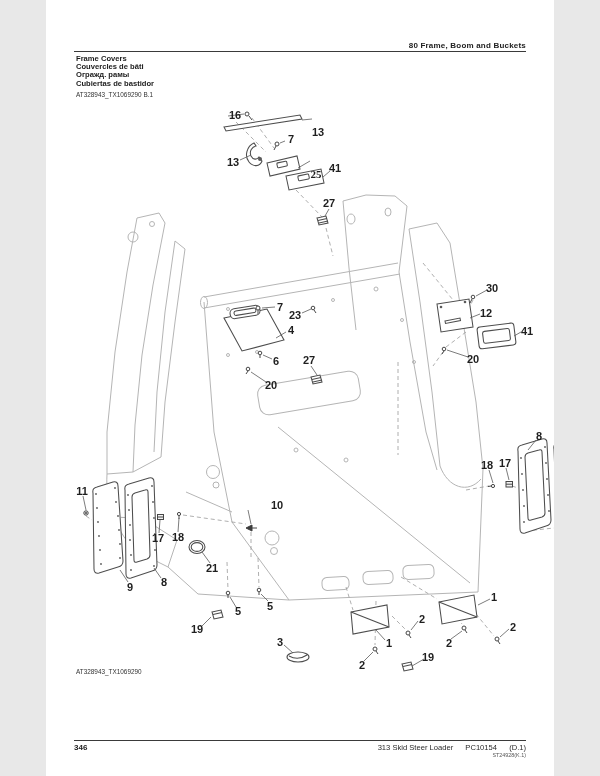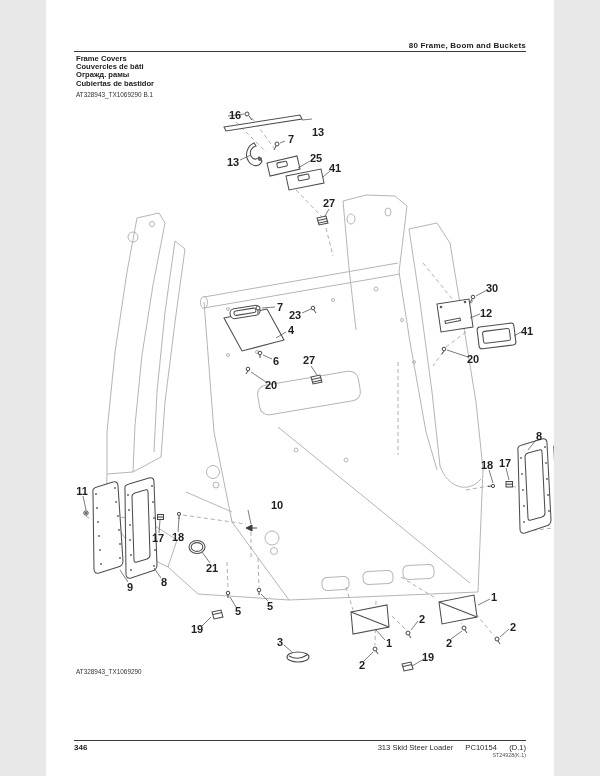--- a/index.html
+++ b/index.html
@@ -376,21 +376,21 @@
       <path d="M463,629 L454,637"></path>
       <path d="M378,659 L366,666"></path>
     </g>
   </svg>
 
   <div style="position:absolute;inset:0;">
       <div class="co" style="left: 176px; top: 115px; margin-left: 13px;">16</div>
       <div class="co" style="left: 272px; top: 132px;">13</div>
       <div class="co" style="left: 245px; top: 139px;">7</div>
       <div class="co" style="left: 187px; top: 162px;">13</div>
-      <div class="co" style="left: 270px; top: 158px;">25</div>
+      <div class="co" style="left: 270px; top: 174px; font-family: Liberation Serif, serif;">25</div>
       <div class="co" style="left: 289px; top: 168px;">41</div>
       <div class="co" style="left: 283px; top: 203px;">27</div>
       <div class="co" style="left: 446px; top: 288px;">30</div>
       <div class="co" style="left: 440px; top: 313px;">12</div>
       <div class="co" style="left: 481px; top: 331px;">41</div>
       <div class="co" style="left: 234px; top: 307px;">7</div>
       <div class="co" style="left: 249px; top: 315px;">23</div>
       <div class="co" style="left: 245px; top: 330px;">4</div>
       <div class="co" style="left: 230px; top: 361px;">6</div>
       <div class="co" style="left: 263px; top: 360px;">27</div>

